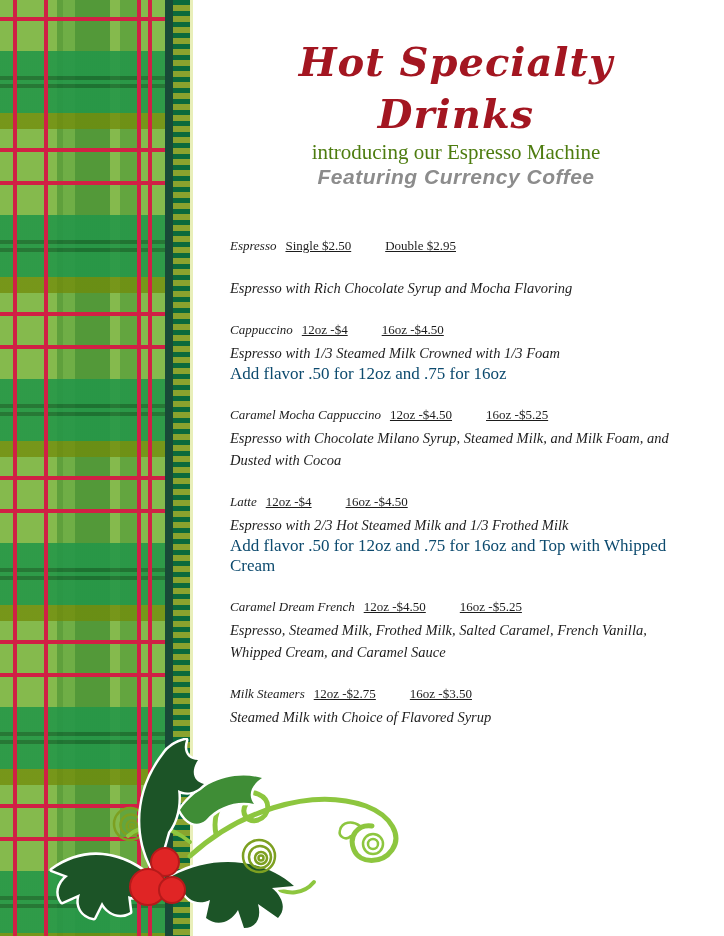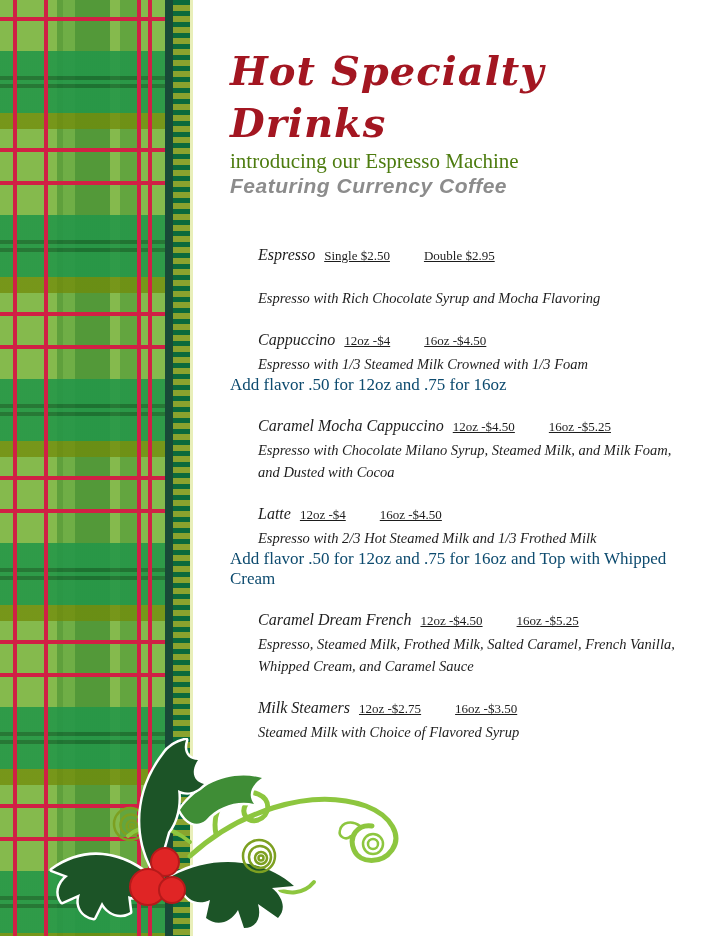--- a/index.html
+++ b/index.html
@@ -38,21 +38,21 @@
 
   
   .holly{position:absolute;left:40px;top:738px;width:420px;height:198px;z-index:3;}
   .holly .leaf{paint-order:stroke;stroke:#ffffff;stroke-width:5px;stroke-linejoin:round;}
 
   
   .content{
     position:absolute;left:230px;top:0;width:452px;
     color:#1d1d1d;
   }
-  header{padding-top:45px;}
+  header{text-align:center;padding-top:36px;}
   .title{
     margin:0;
     font-family:"DejaVu Serif", serif;
     font-style:italic;font-weight:bold;
     font-size:40px;line-height:52px;
     letter-spacing:1px;
     color:#a31621;
   }
   .subtitle{
     font-family:"Liberation Serif", serif;
@@ -63,25 +63,25 @@
     font-family:"Liberation Sans", sans-serif;
     font-style:italic;font-weight:bold;
     font-size:21px;line-height:26px;letter-spacing:.5px;
     color:#8c8c8c;
   }
 
   main{margin-top:44px;}
   .item{margin-bottom:19px;}
   .item-line{display:flex;align-items:baseline;line-height:24px;}
   .item-name{
-    font-style:italic;font-size:16px;margin-right:9px;white-space:nowrap;margin-left:28px;
+    font-style:italic;font-size:13px;margin-right:9px;white-space:nowrap;
   }
   .item-price{font-size:13px;margin-right:34px;white-space:nowrap;text-decoration:underline;}
   .item-desc{
-    font-style:italic;font-size:14.5px;line-height:22px;margin-left:28px;
+    font-style:italic;font-size:14.5px;line-height:22px;
   }
   .item-note{
     font-size:17px;line-height:20px;color:#0c4a6e;
   }
 </style>
 </head>
 <body>
 
 <div class="page">
 

